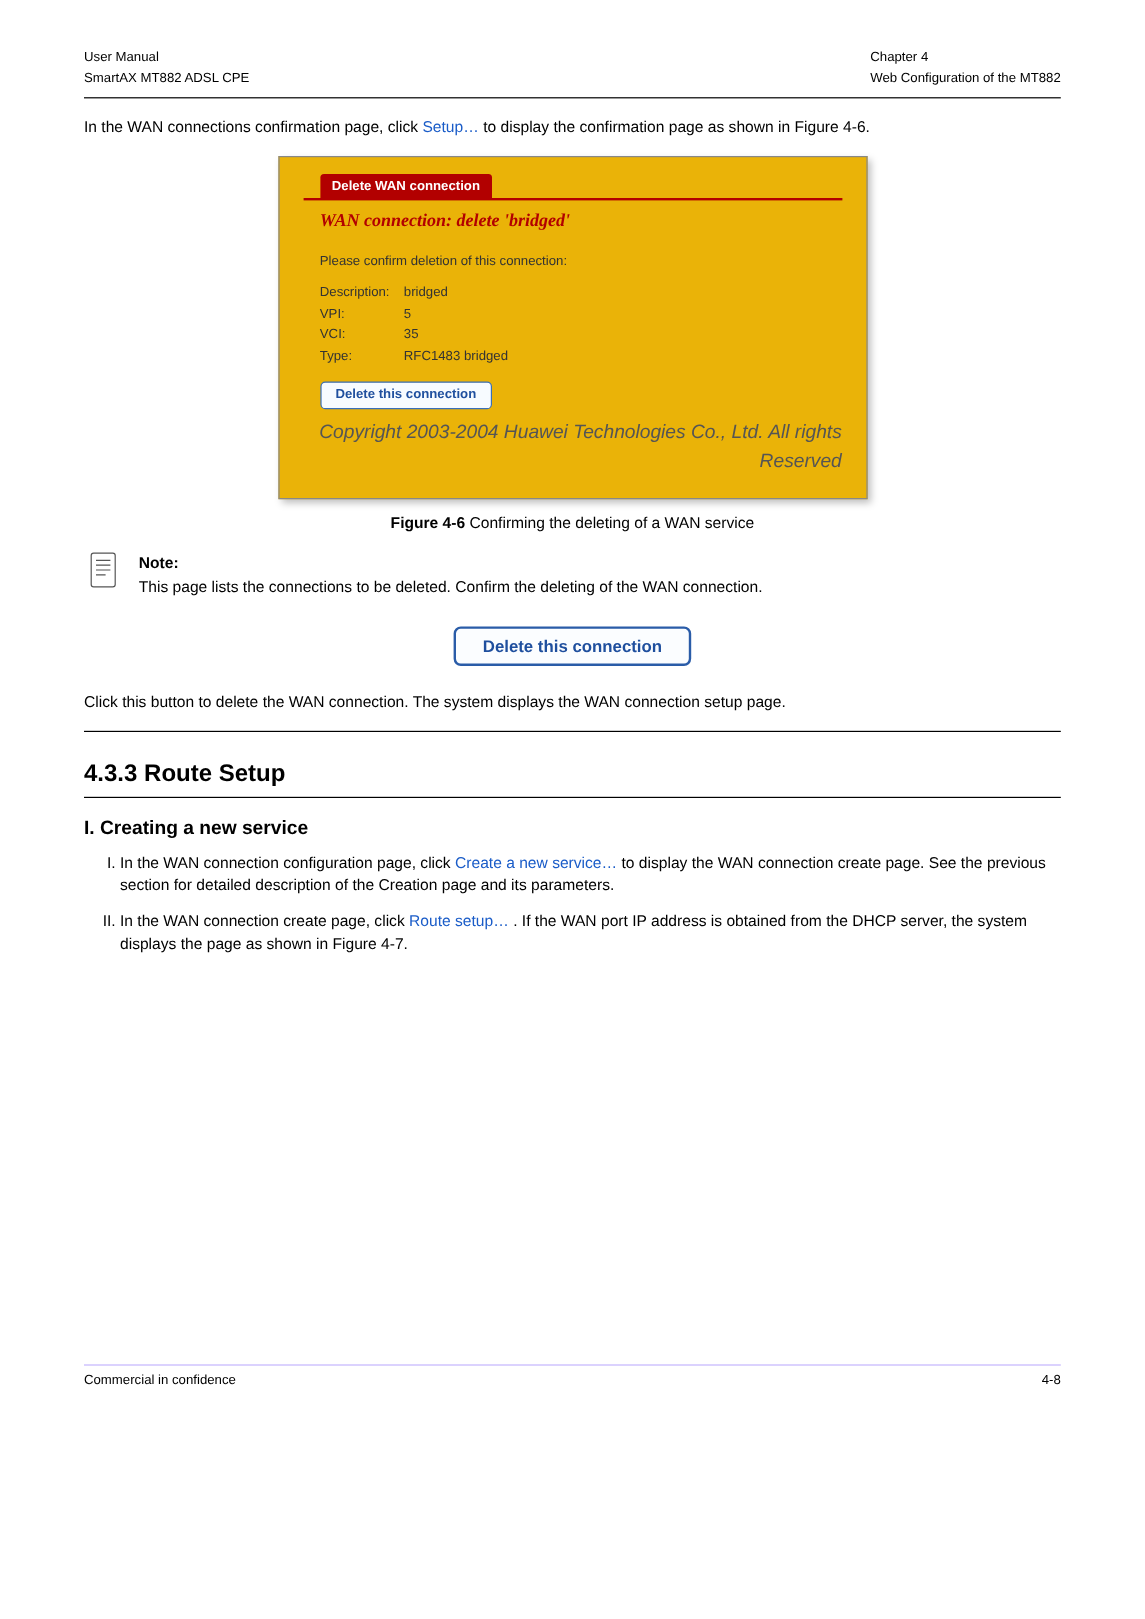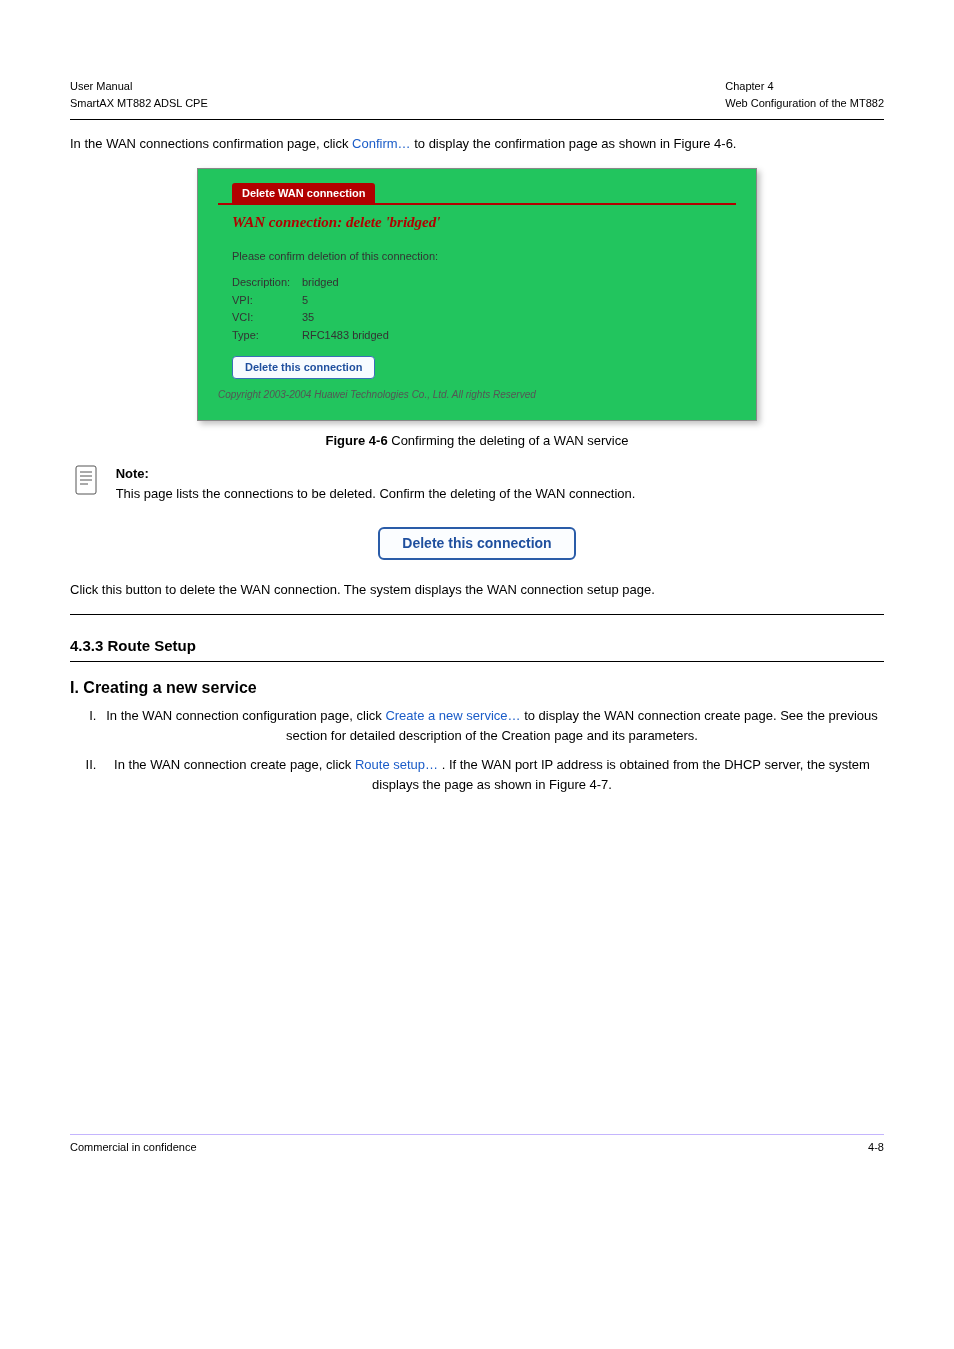--- a/index.html
+++ b/index.html
@@ -12,35 +12,34 @@
     padding: 40px 70px 40px 70px;
     font-size: 13px;
     line-height: 1.5;
   }
   .page-header {
     font-size: 11px;
     color: #000;
     margin-bottom: 8px;
     display: flex;
     justify-content: space-between;
-    margin-top: 38px;
   }
   .page-header .right { text-align: left; }
   hr.thin { border: none; border-top: 1px solid #000; margin: 2px 0 14px 0; }
   hr.section { border: none; border-top: 1px solid #000; margin: 12px 0 14px 0; }
   .body-text { margin: 14px 0; }
   .link { color: #1a5cc8; }
   .fig-caption { text-align: center; margin: 10px 0 14px 0; }
 
   
   .figure-box {
     margin: 10px auto 10px auto;
-    width: 560px;
+    width: 491px;
     border: 1px solid #888;
-    background: #22c55e;
+    background: #eab308;
     box-shadow: 3px 3px 6px rgba(0,0,0,0.25);
     padding: 14px 20px 18px 20px;
     font-size: 11px;
     font-family: Tahoma, Verdana, Arial, sans-serif;
     color: #333;
   }
   .red-tab {
     display: inline-block;
     background: #b20000;
     color: #fff;
@@ -72,23 +71,23 @@
     border: 1px solid #3a6fb7;
     border-radius: 4px;
     padding: 2px 12px;
     color: #1f4f9e;
     font-weight: bold;
     font-size: 11px;
     background: #f7fbff;
     margin-top: 12px;
   }
   .copyright {
-    text-align: left;
+    text-align: right;
     font-style: italic;
-    font-size: 10px;
+    font-size: 16px;
     color: #555;
     margin-top: 8px;
   }
 
   .note-block { margin: 14px 0 18px 0; }
   .note-icon {
     display: inline-block;
     vertical-align: top;
     width: 32px; height: 32px;
     margin-right: 10px;
@@ -102,30 +101,30 @@
     padding: 4px 22px;
     color: #1f4f9e;
     font-weight: bold;
     font-size: 14px;
     background: #fbfdff;
     margin: 6px auto;
   }
   .center { text-align: center; }
 
   h3 {
-    font-size: 15px;
+    font-size: 20px;
     font-weight: bold;
     margin: 20px 0 4px 0;
   }
   h4 {
     font-size: 16px;
     font-weight: bold;
     margin: 12px 0 6px 0;
   }
-  ol.roman { list-style-type: upper-roman; margin-left: 30px; margin-top: 6px; text-align: center; }
+  ol.roman { list-style-type: upper-roman; margin-left: 30px; margin-top: 6px; }
   ol.roman li { margin-bottom: 10px; }
 
   .footer {
     margin-top: 340px;
     font-size: 11px;
     border-top: 1px solid #c4b5fd;
     padding-top: 4px;
     display: flex;
     justify-content: space-between;
   }
@@ -140,21 +139,21 @@
   </div>
   <div class="right">
     <div>Chapter 4</div>
     <div>Web Configuration of the MT882</div>
   </div>
 </div>
 <hr class="thin">
 
 <p class="body-text">
   <span>In the WAN connections confirmation page, click </span>
-  <span class="link">Confirm…</span>
+  <span class="link">Setup…</span>
   <span> to display the confirmation page as shown in Figure 4-6.</span>
 </p>
 
 <div class="figure-box">
   <div class="red-tab">Delete WAN connection</div>
   <div class="red-underline"></div>
   <div class="fig-title">WAN connection: delete 'bridged'</div>
   <div class="fig-body">
     <p>Please confirm deletion of this connection:</p>
     <div class="detail-row">

